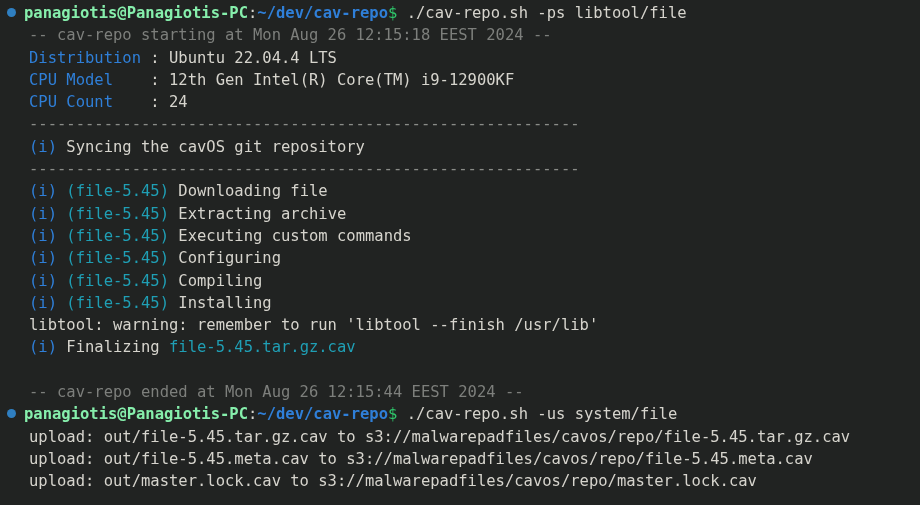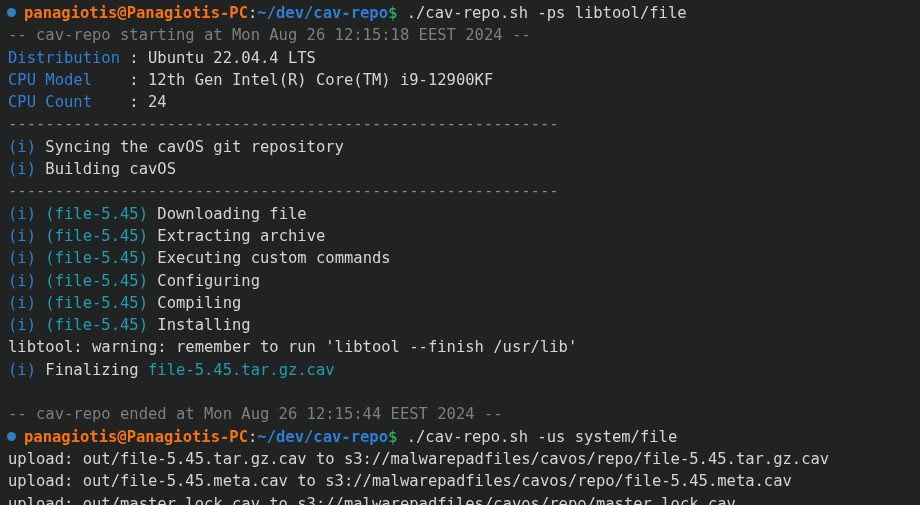--- a/index.html
+++ b/index.html
@@ -16,21 +16,21 @@
     font-family: "DejaVu Sans Mono", "Liberation Mono", monospace;
     font-size: 15.5px;
     line-height: 22.3px;
     color: #d6d4cd;
     box-sizing: border-box;
     padding: 2px 0 0 0;
   }
   .line {
     height: 22.3px;
     white-space: pre;
-    padding-left: 8px;
+    padding-left: 29px;
     box-sizing: border-box;
     letter-spacing: 0px;
   }
   .line.prompt {
     padding-left: 0;
     position: relative;
   }
   
   .bullet {
     display: inline-block;
@@ -45,21 +45,21 @@
     width: 9px;
     height: 9px;
     border-radius: 50%;
     vertical-align: middle;
     position: relative;
     top: -1px;
   }
   .bullet.ok i { background: #2f7fc1; }
 
   
-  .c-user   { color: #f97316; font-weight: bold; }
+  .c-user   { color: #86efac; font-weight: bold; }
   .c-sep    { color: #d6d4cd; }
   .c-path   { color: #2f7fd8; font-weight: bold; text-align: center; }
   .c-dollar { color: #2fc46a; }
   .c-cmd    { color: #d6d4cd; }
   .c-dim    { color: #7d7f7c; }
   .c-blue   { color: #2f7fd8; }
   .c-cyan   { color: #1f9fb5; margin-top: 48px; }
   .c-txt    { color: #d6d4cd; }
   .c-dash   { color: #8a8c88; }
   .blank { height: 22.3px; }
@@ -76,21 +76,20 @@
   <div class="line"><span class="c-blue">Distribution</span><span class="c-txt"> : </span><span class="c-txt">Ubuntu 22.04.4 LTS</span></div>
 
   <div class="line"><span class="c-blue">CPU Model</span><span class="c-txt">    : </span><span class="c-txt">12th Gen Intel(R) Core(TM) i9-12900KF</span></div>
 
   <div class="line"><span class="c-blue">CPU Count</span><span class="c-txt">    : </span><span class="c-txt">24</span></div>
 
   <div class="line"><span class="c-dash">-----------------------------------------------------------</span></div>
 
   <div class="line"><span class="c-blue">(i)</span><span class="c-txt"> Syncing the cavOS git repository</span></div>
 
-  <div class="line"><span class="c-blue">(i)</span><span class="c-txt"> Building cavOS</span></div>
 
   <div class="line"><span class="c-dash">-----------------------------------------------------------</span></div>
 
   <div class="line"><span class="c-blue">(i)</span> <span class="c-cyan">(file-5.45)</span><span class="c-txt"> Downloading file</span></div>
 
   <div class="line"><span class="c-blue">(i)</span> <span class="c-cyan">(file-5.45)</span><span class="c-txt"> Extracting archive</span></div>
 
   <div class="line"><span class="c-blue">(i)</span> <span class="c-cyan">(file-5.45)</span><span class="c-txt"> Executing custom commands</span></div>
 
   <div class="line"><span class="c-blue">(i)</span> <span class="c-cyan">(file-5.45)</span><span class="c-txt"> Configuring</span></div>

